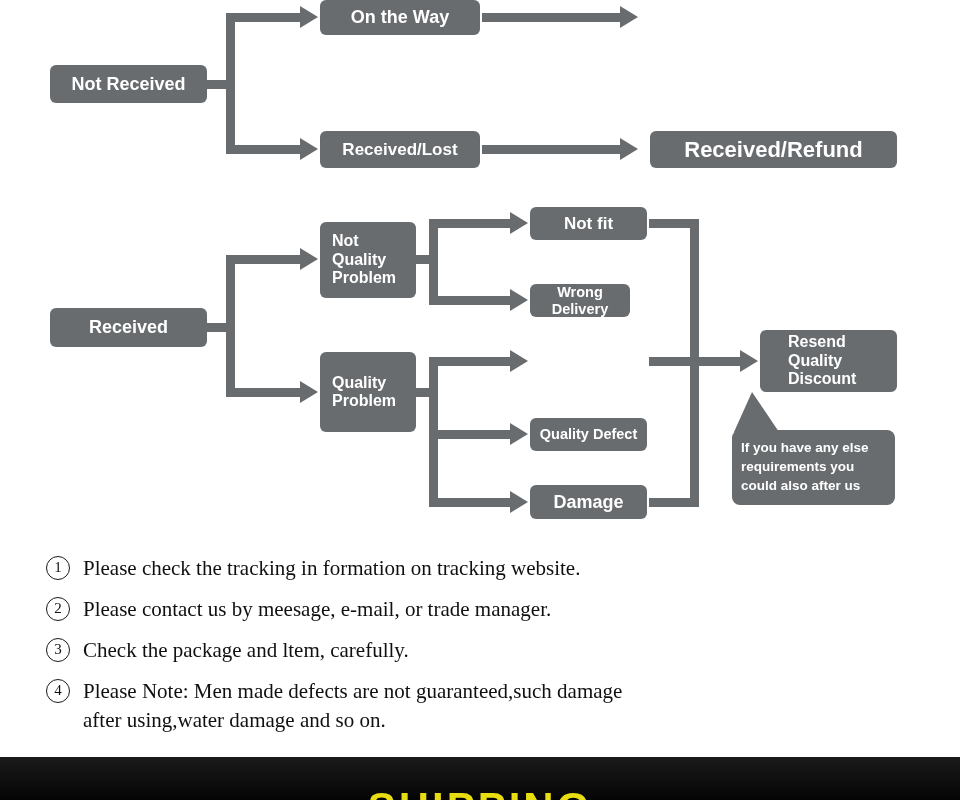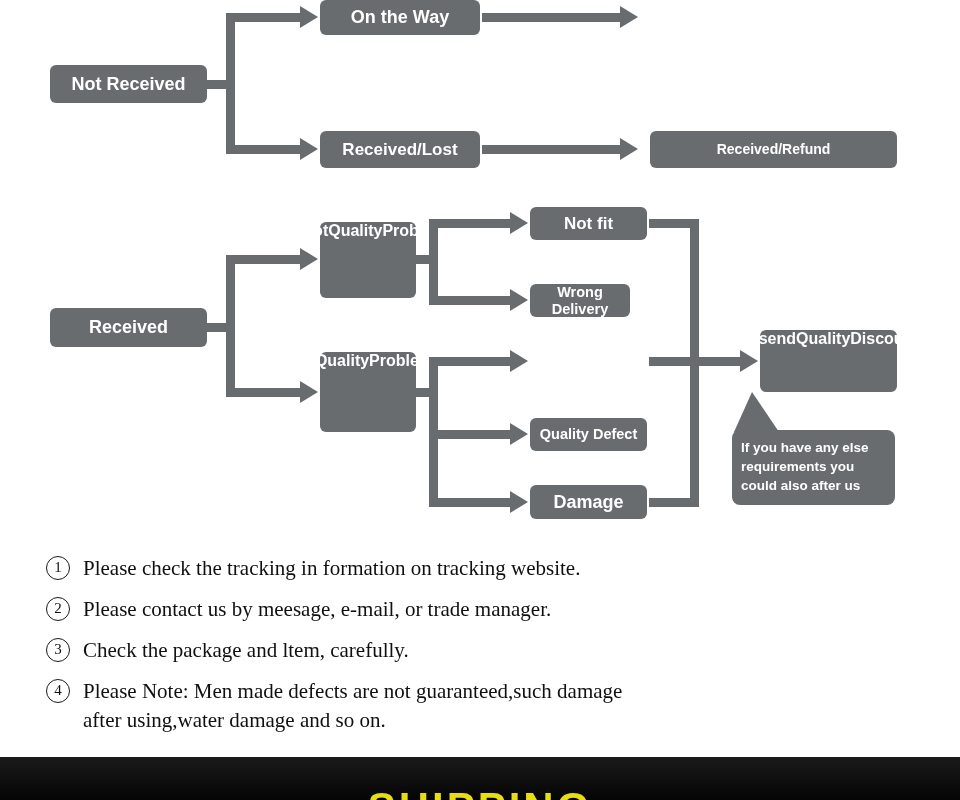--- a/index.html
+++ b/index.html
@@ -4,21 +4,21 @@
 <style>
   * { margin:0; padding:0; box-sizing:border-box; }
   html,body { width:960px; height:800px; background:#fff; }
   .page { position:relative; width:960px; height:800px; background:#ffffff; overflow:hidden;
           font-family:"Liberation Sans", sans-serif; }
 
   
   .node { position:absolute; background:#686c6f; color:#fff; border-radius:6px;
           display:flex; align-items:center; justify-content:center;
           font-weight:600; text-align:center; line-height:1.15; }
-  .node.multi { flex-direction:row; align-items:flex-start; justify-content:center; text-align:center; }
+  .node.multi { flex-direction:column; align-items:flex-start; justify-content:center; text-align:center; }
   .node .ln { display:block; }
 
   
   .bar { position:absolute; background:#686c6f; }
   .ah  { position:absolute; width:0; height:0;
          border-top:11px solid transparent; border-bottom:11px solid transparent;
          border-left:18px solid #686c6f; }
 
   
   .bubble { position:absolute; background:#686c6f; color:#fff; border-radius:8px;
@@ -46,21 +46,21 @@
 
 <div class="page">
 
   <div class="node" style="left:50px;top:65px;width:157px;height:38px;font-size:18px;">Not Received</div>
 
   <div class="node" style="left:320px;top:0px;width:160px;height:35px;font-size:18px;">On the Way</div>
 
 
   <div class="node" style="left:320px;top:131px;width:160px;height:37px;font-size:17px;">Received/Lost</div>
 
-  <div class="node" style="left:650px;top:131px;width:247px;height:37px;font-size:14px;">Received/Refund</div>
+  <div class="node" style="left:650px;top:131px;width:247px;height:37px;font-size:22px;">Received/Refund</div>
 
   <div class="bar" style="left:205px;top:80px;width:30px;height:9px;"></div>
   <div class="bar" style="left:226px;top:13px;width:9px;height:141px;"></div>
   <div class="bar" style="left:226px;top:13px;width:74px;height:9px;"></div>
   <div class="ah" style="left:300px;top:6px;"></div>
   <div class="bar" style="left:226px;top:145px;width:74px;height:9px;"></div>
   <div class="ah" style="left:300px;top:138px;"></div>
 
   <div class="bar" style="left:482px;top:13px;width:138px;height:9px;"></div>
   <div class="ah" style="left:620px;top:6px;"></div>
@@ -111,21 +111,21 @@
   <div class="ah" style="left:510px;top:423px;"></div>
   <div class="bar" style="left:429px;top:498px;width:81px;height:9px;"></div>
   <div class="ah" style="left:510px;top:491px;"></div>
 
   <div class="bar" style="left:649px;top:219px;width:50px;height:9px;"></div>
   <div class="bar" style="left:649px;top:498px;width:50px;height:9px;"></div>
   <div class="bar" style="left:690px;top:219px;width:9px;height:288px;"></div>
   <div class="bar" style="left:649px;top:357px;width:91px;height:9px;"></div>
   <div class="ah" style="left:740px;top:350px;"></div>
 
-  <div class="node multi" style="left:760px;top:330px;width:137px;height:62px;font-size:16px;">
+  <div class="node multi" style="left:760px;top:330px;width:137px;height:62px;font-size:16px;padding-left:28px;">
     <span class="ln">Resend</span>
     <span class="ln">Quality</span>
     <span class="ln">Discount</span>
   </div>
 
   <svg class="bubble-tail" style="left:734px;top:392px;" width="45" height="40" viewBox="0 0 45 40">
     <polygon points="18,0 0,40 45,40" fill="#686c6f"></polygon>
   </svg>
   <div class="bubble" style="left:732px;top:430px;width:163px;height:75px;font-size:13.5px;">
     <span class="ln">If you have any else</span>

